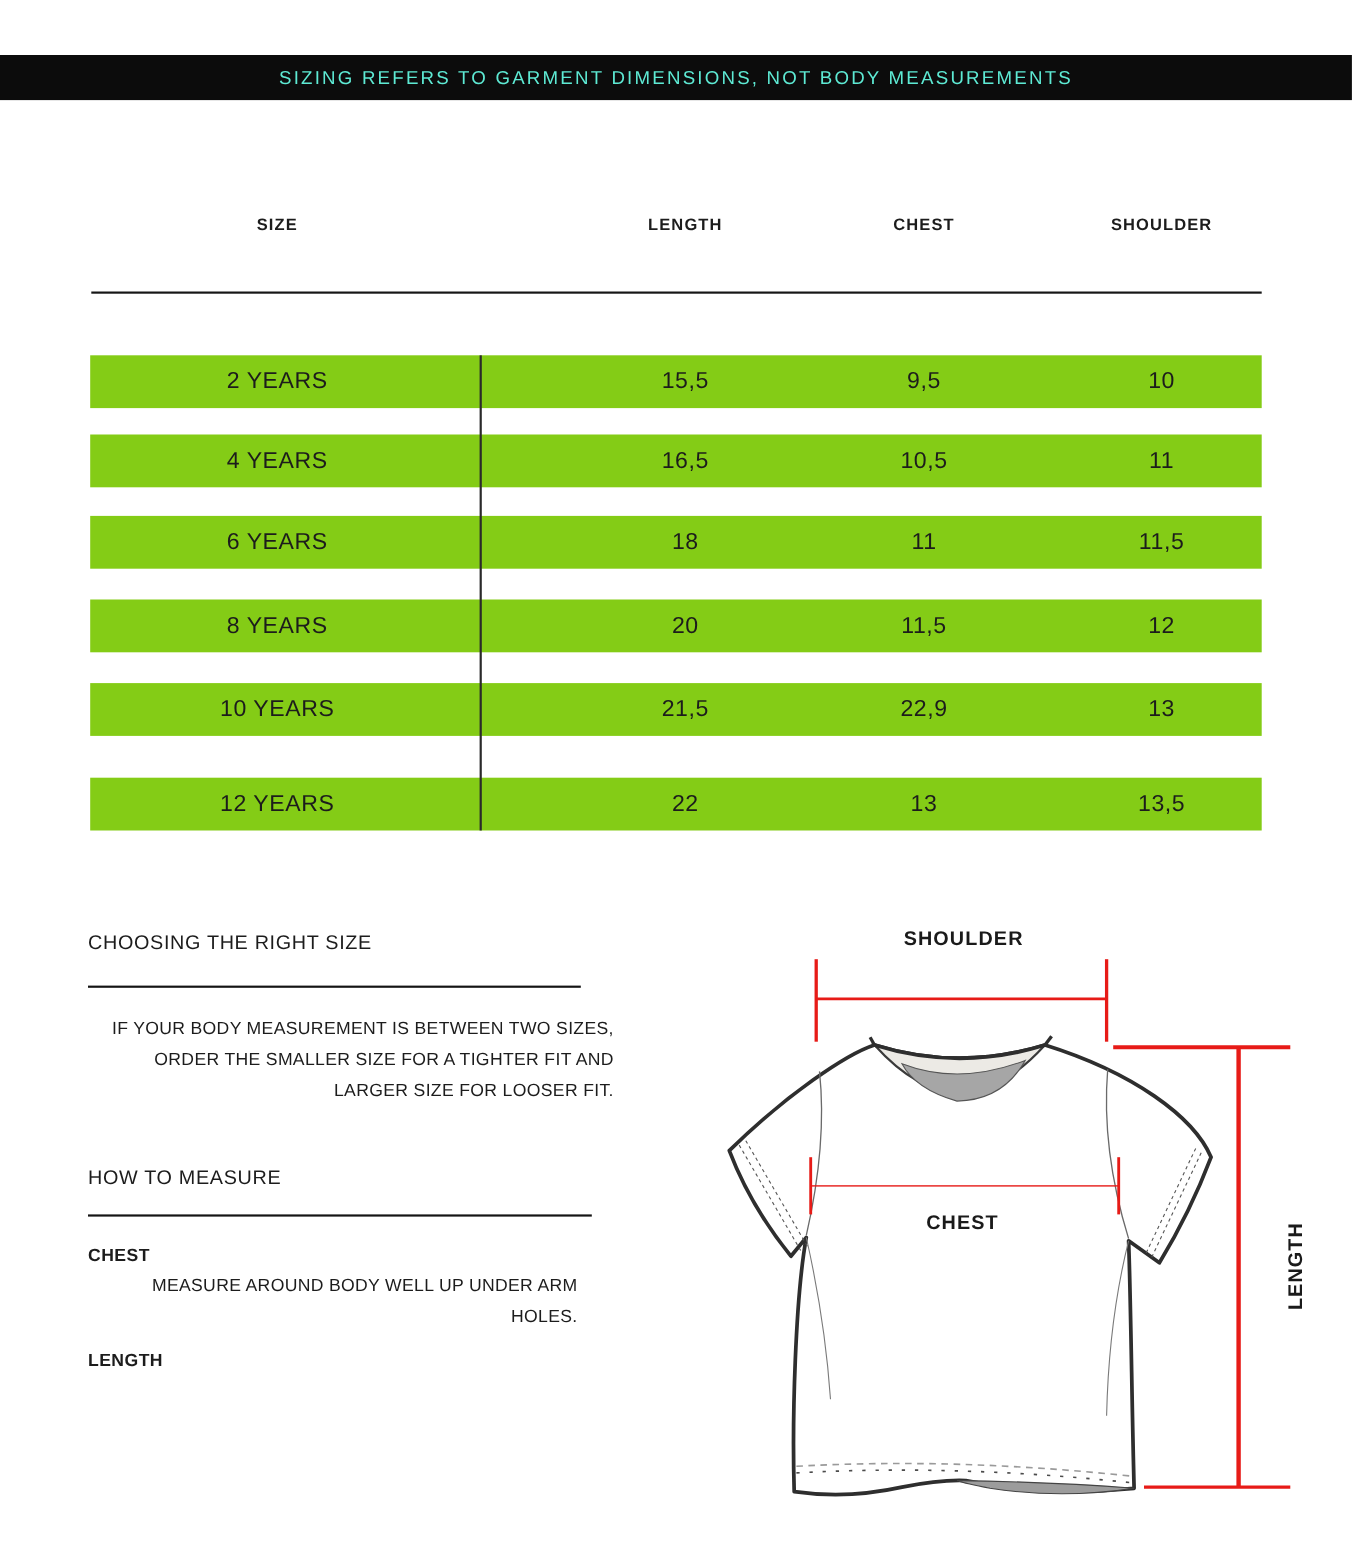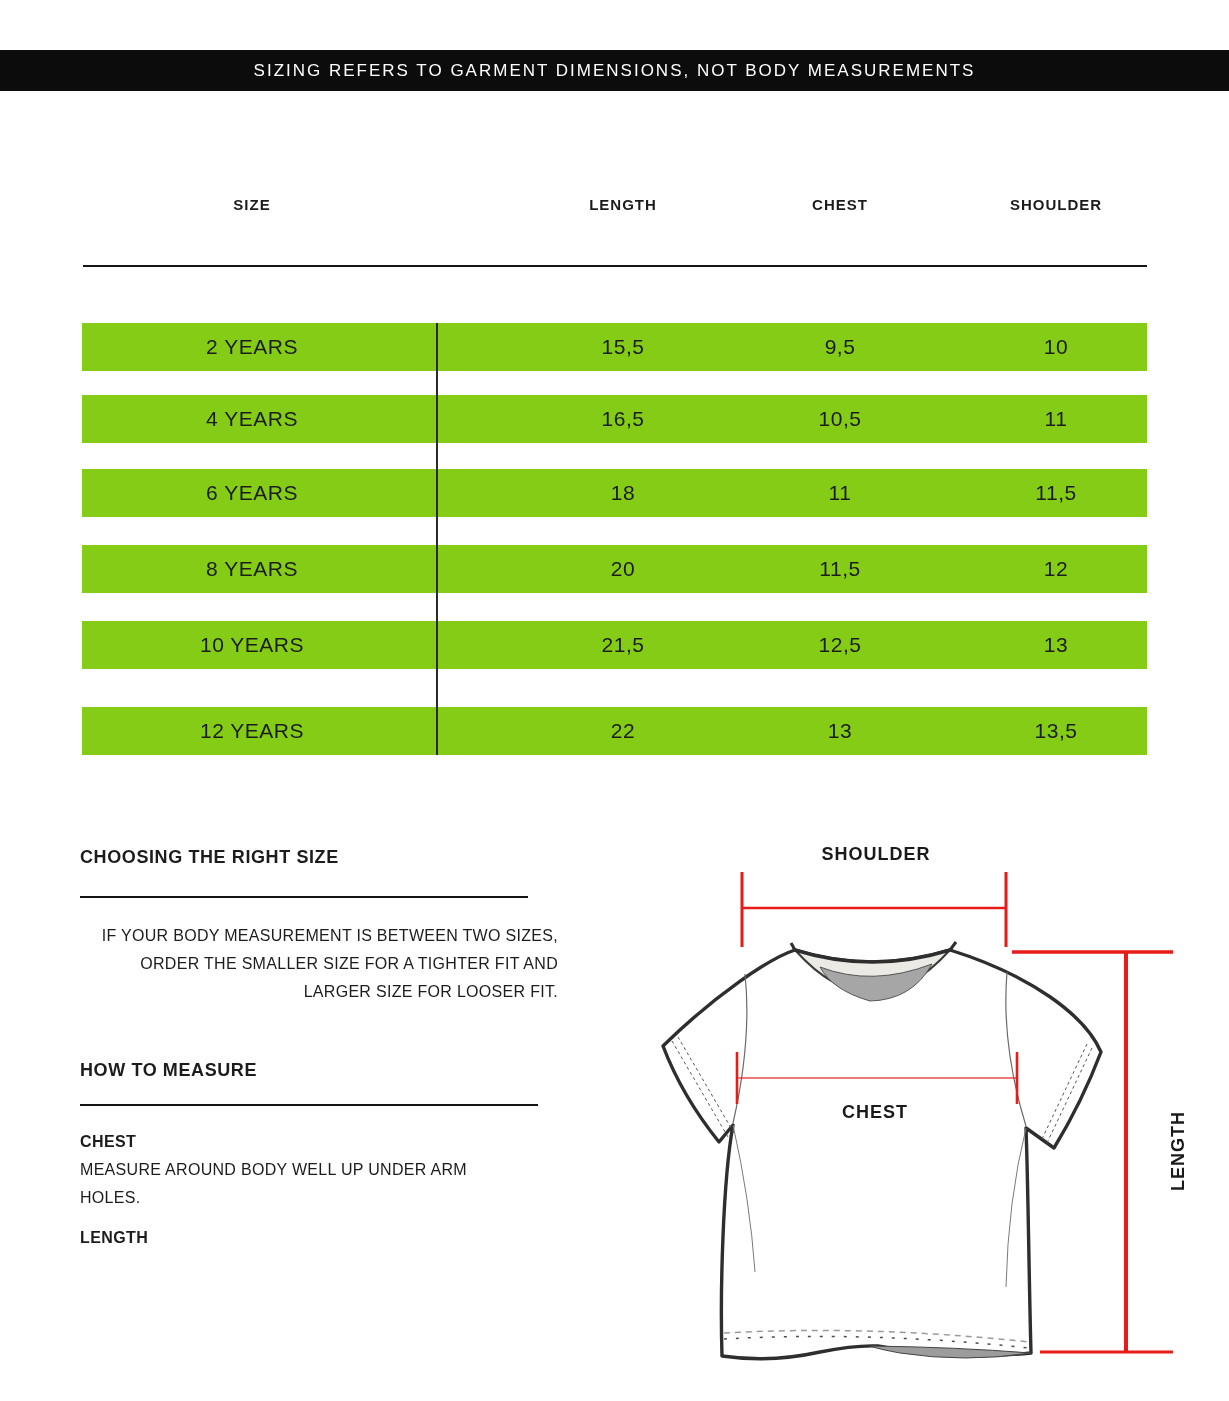--- a/index.html
+++ b/index.html
@@ -8,49 +8,49 @@
     background:#fff; overflow:hidden;
     font-family:"Liberation Sans","DejaVu Sans",sans-serif;
     color:#1c1c1c;
   }
   
   .banner{
     position:absolute; left:0; top:50px; width:1229px; height:41px;
     background:#0c0c0c; display:flex; align-items:center; justify-content:center;
   }
   .banner span{
-    color:#ffffff; font-size:17px; letter-spacing:2px; white-space:nowrap;
+    color:#5eead4; font-size:17px; letter-spacing:2px; white-space:nowrap;
   }
   
   .thead{position:absolute; left:82px; top:196px; width:1065px; height:26px;
          font-weight:bold; font-size:15px; letter-spacing:1px;}
   .cell{position:absolute; transform:translateX(-50%); white-space:nowrap;}
   .c1{left:170px}.c2{left:541px}.c3{left:758px}.c4{left:974px}
   .hrule{position:absolute; left:83px; top:265px; width:1064px; height:2px; background:#161616;}
   .rows{position:absolute; left:82px; top:323px; width:1065px;}
   .t-row{position:relative; height:48px; line-height:48px; background:#84cc16;
          font-size:21px; letter-spacing:.5px; margin-bottom:26px;}
   .t-row:nth-child(1){margin-bottom:24px}
   .t-row:nth-child(3),.t-row:nth-child(4){margin-bottom:28px}
   .t-row:nth-child(5){margin-bottom:38px}
   .t-row:last-child{margin-bottom:0}
   .vdivider{position:absolute; left:436px; top:323px; width:2px; height:432px; background:#2a2a2a;}
   
-  .sec-head{position:absolute; left:80px; font-size:18px; font-weight:bold; letter-spacing:.6px; white-space:nowrap;}
+  .sec-head{position:absolute; left:80px; font-size:18px; font-weight:normal; letter-spacing:.6px; white-space:nowrap;}
   .sec-rule{position:absolute; left:80px; height:2px; background:#141414;}
   .h-choosing{top:847px}
   .rule1{top:896px; width:448px;}
   .para{position:absolute; left:80px; top:922px; width:478px;
         font-size:16px; line-height:28px; letter-spacing:.3px;text-align:right;}
   .h-how{top:1060px}
   .rule2{top:1104px; width:458px;}
   .mlist{position:absolute; left:80px; top:1128px; width:445px;}
   .m-item{margin-bottom:12px;}
   .m-label{font-size:16px; line-height:28px; font-weight:bold; letter-spacing:.4px;}
-  .m-desc{font-size:16px; line-height:28px; letter-spacing:.3px;}
+  .m-desc{font-size:16px; line-height:28px; letter-spacing:.3px;text-align:right;}
   
   .diagram{position:absolute; left:620px; top:840px; width:580px; height:561px;}
   .diagram svg{position:absolute; left:0; top:0;}
   .d-label{position:absolute; font-size:18px; font-weight:bold; letter-spacing:1px;
            white-space:nowrap; transform:translate(-50%,-50%); color:#1a1a1a;}
   .lbl-shoulder{left:256px; top:14px;}
   .lbl-chest{left:255px; top:272px;}
   .lbl-length{left:558px; top:311px; transform:translate(-50%,-50%) rotate(-90deg);}
 </style>
 </head>
@@ -91,21 +91,21 @@
       </div>
       <div class="t-row">
         <span class="cell c1">8 YEARS</span>
         <span class="cell c2">20</span>
         <span class="cell c3">11,5</span>
         <span class="cell c4">12</span>
       </div>
       <div class="t-row">
         <span class="cell c1">10 YEARS</span>
         <span class="cell c2">21,5</span>
-        <span class="cell c3">12,5</span>
+        <span class="cell c3">22,9</span>
         <span class="cell c4">13</span>
       </div>
       <div class="t-row">
         <span class="cell c1">12 YEARS</span>
         <span class="cell c2">22</span>
         <span class="cell c3">13</span>
         <span class="cell c4">13,5</span>
       </div>
     </div>
   <div class="vdivider"></div>

